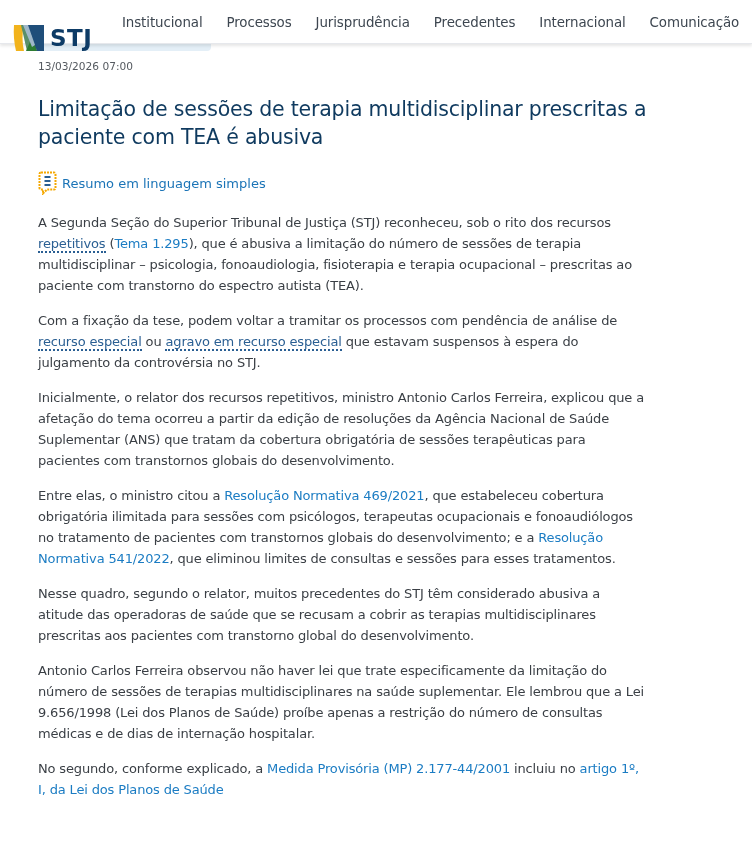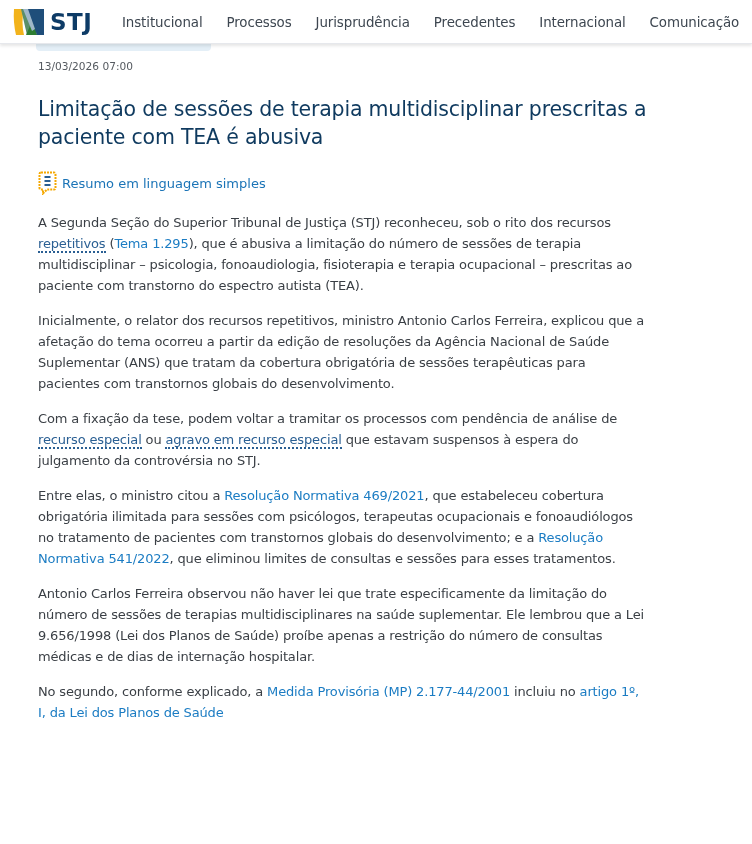--- a/index.html
+++ b/index.html
@@ -5,21 +5,21 @@
     * { box-sizing: border-box; margin: 0; padding: 0; }
     html, body { width: 752px; height: 844px; overflow: hidden; background: #ffffff; }
     body { font-family: "DejaVu Sans", sans-serif; color: #333333; position: relative; }
 
     .topbar {
       position: absolute; left: 0; top: 0; width: 752px; height: 44px;
       background: #ffffff; border-bottom: 1px solid #e6e8ec;
       box-shadow: 0 2px 3px rgba(0,0,0,0.10);
       display: flex; align-items: center; z-index: 5;
     }
-    .logo { position: absolute; left: 13px; top: 7px; display: flex; }
+    .logo { position: absolute; left: 13px; top: 23px; display: flex; }
     .logo svg { display: block; }
     .logo-text {
       font-family: "DejaVu Sans", sans-serif; font-weight: bold; font-size: 23px;
       color: #0d3b66; margin-left: 5px; letter-spacing: 0.5px; line-height: 30px;
     }
     .nav { position: absolute; left: 122px; top: 0; height: 44px; display: flex; align-items: center; }
     .nav-item {
       font-size: 13.4px; color: #3d4650; margin-right: 24px; white-space: nowrap;
       cursor: pointer; letter-spacing: -0.1px;
     }
@@ -93,24 +93,25 @@
     <rect x="6.5" y="5" width="6" height="2" fill="#2a5f93"></rect>
     <rect x="6.5" y="9" width="6" height="2" fill="#2a5f93"></rect>
     <rect x="6.5" y="13" width="6" height="2" fill="#2a5f93"></rect>
   </svg>
   <span class="summary-text">Resumo em linguagem simples</span>
 </div>
 
 <main class="article">
   <p><span>A Segunda Seção do Superior Tribunal de Justiça (STJ) reconheceu, sob o rito dos recursos </span><a class="gloss">repetitivos</a><span> (</span><a class="lnk">Tema 1.295</a><span>), que é abusiva a limitação do número de sessões de terapia multidisciplinar – psicologia, fonoaudiologia, fisioterapia e terapia ocupacional – prescritas ao paciente com transtorno do espectro autista (TEA).</span></p>
 
+  <p><span>Com a fixação da tese, podem voltar a tramitar os processos com pendência de análise de </span><a class="gloss">recurso especial</a><span> ou </span><a class="gloss">agravo em recurso especial</a><span> que estavam suspensos à espera do julgamento da controvérsia no STJ.</span></p>
+
   <p>Inicialmente, o relator dos recursos repetitivos, ministro Antonio Carlos Ferreira, explicou que a afetação do tema ocorreu a partir da edição de resoluções da Agência Nacional de Saúde Suplementar (ANS) que tratam da cobertura obrigatória de sessões terapêuticas para pacientes com transtornos globais do desenvolvimento.</p>
-
-  <p><span>Com a fixação da tese, podem voltar a tramitar os processos com pendência de análise de </span><a class="gloss">recurso especial</a><span> ou </span><a class="gloss">agravo em recurso especial</a><span> que estavam suspensos à espera do julgamento da controvérsia no STJ.</span></p>
 
   <p><span>Entre elas, o ministro citou a </span><a class="lnk">Resolução Normativa 469/2021</a><span>, que estabeleceu cobertura obrigatória ilimitada para sessões com psicólogos, terapeutas ocupacionais e fonoaudiólogos no tratamento de pacientes com transtornos globais do desenvolvimento; e a </span><a class="lnk">Resolução Normativa 541/2022</a><span>, que eliminou limites de consultas e sessões para esses tratamentos.</span></p>
 
+  <p>Nesse quadro, segundo o relator, muitos precedentes do STJ têm considerado abusiva a atitude das operadoras de saúde que se recusam a cobrir as terapias multidisciplinares prescritas aos pacientes com transtorno global do desenvolvimento.</p>
 
 
   <p>Antonio Carlos Ferreira observou não haver lei que trate especificamente da limitação do número de sessões de terapias multidisciplinares na saúde suplementar. Ele lembrou que a Lei 9.656/1998 (Lei dos Planos de Saúde) proíbe apenas a restrição do número de consultas médicas e de dias de internação hospitalar.</p>
 
   <p><span>No segundo, conforme explicado, a </span><a class="lnk">Medida Provisória (MP) 2.177-44/2001</a><span> incluiu no </span><a class="lnk">artigo 1º, I, da Lei dos Planos de Saúde</a></p>
 </main>
 
 </body></html>

